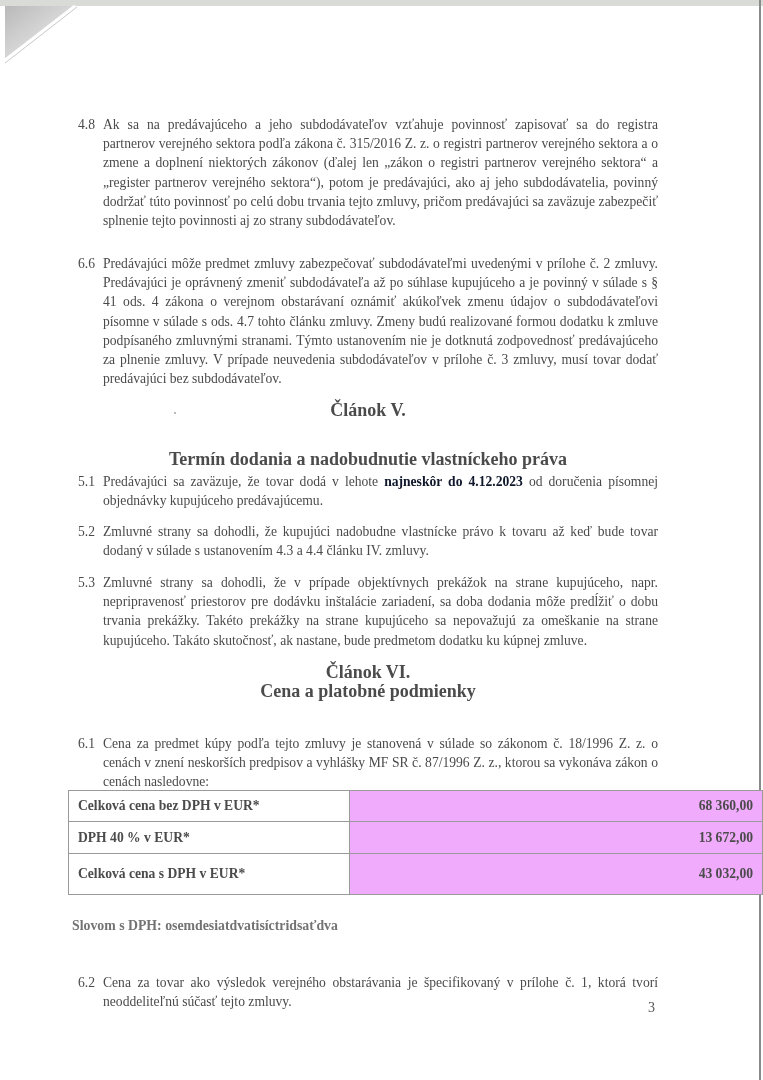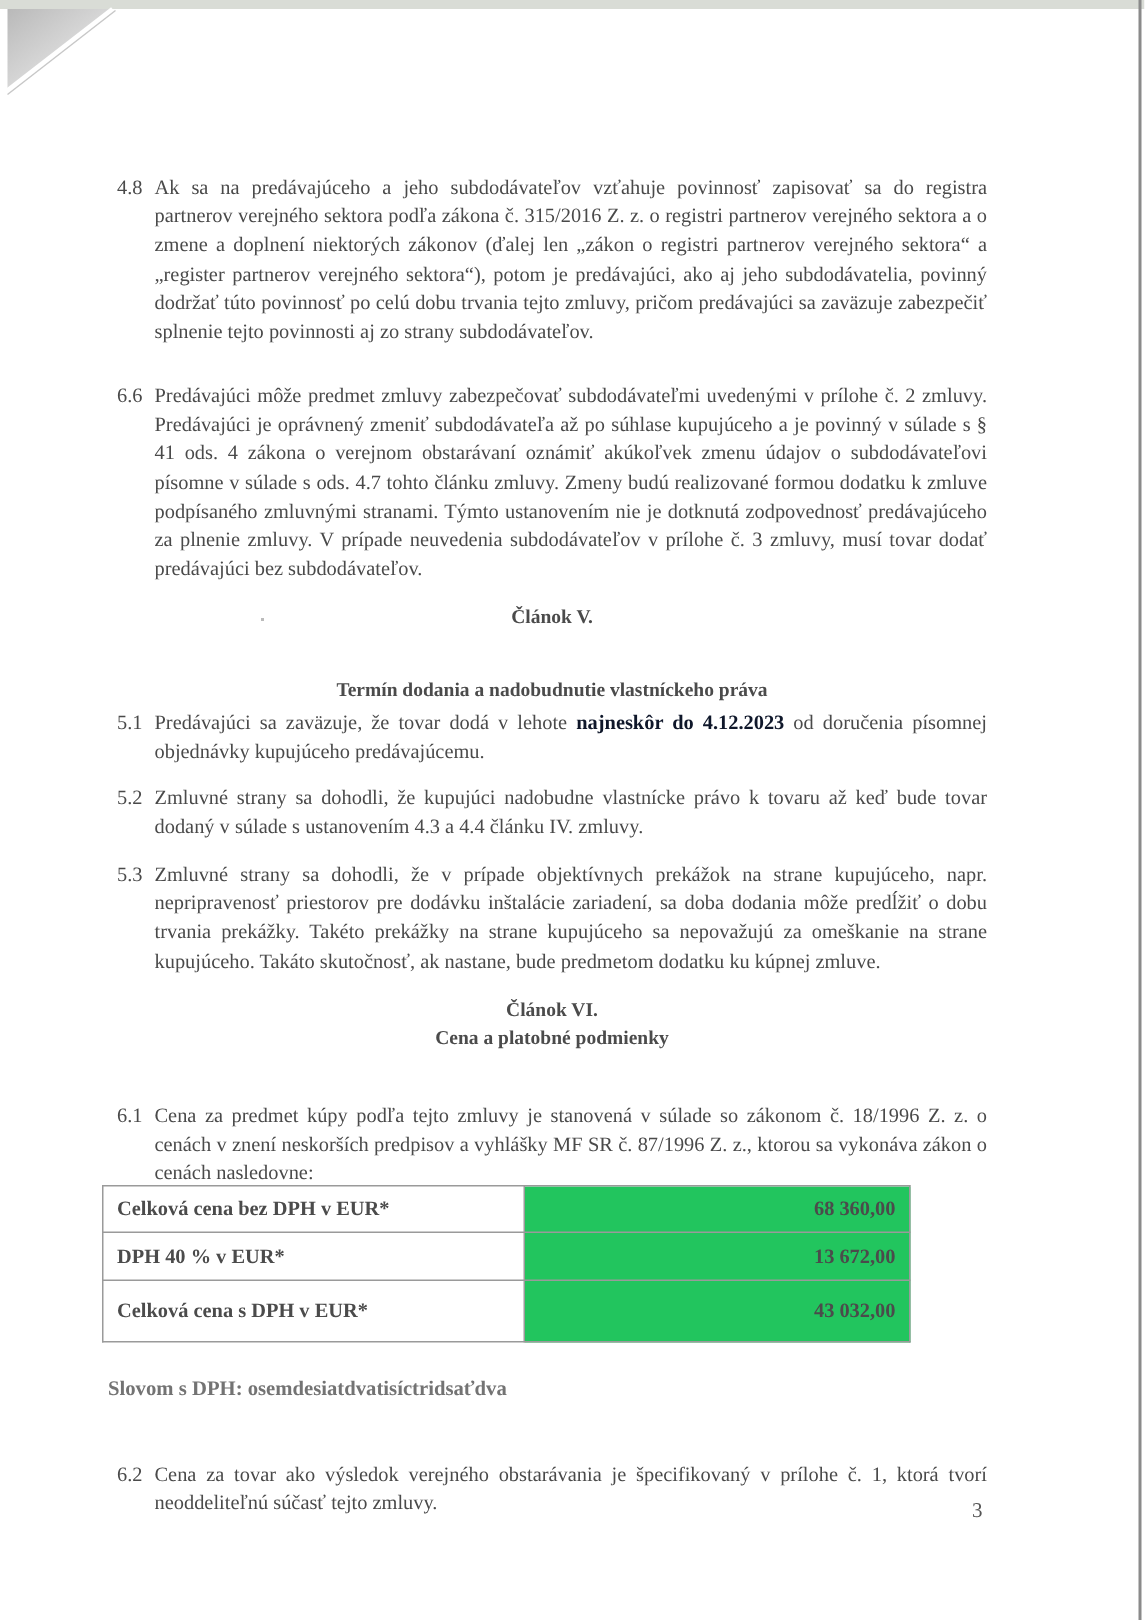--- a/index.html
+++ b/index.html
@@ -13,30 +13,30 @@
   .page-right-edge { position: absolute; right: 2px; top: 0; width: 2px; height: 1080px; background: #8a8a8a; }
   .folded-corner { position: absolute; left: 0; top: 0; width: 80px; height: 65px; }
   .para {
     position: absolute; left: 78px; width: 580px;
     font-size: 13.6px; line-height: 19.2px; text-align: justify; margin-top: 16px;
   }
   .para .num { position: absolute; left: 0; top: 0; }
   .para .body { margin-left: 25px; }
   .heading {
     position: absolute; left: 78px; width: 580px; text-align: center;
-    font-weight: bold; font-size: 13px; line-height: 19px; color: #4b4b4b;
+    font-weight: bold; font-size: 18px; line-height: 19px; color: #4b4b4b;
   }
   .bold { font-weight: bold; color: #0f172a; }
   .price-table {
-    position: absolute; left: 68px; top: 790px; width: 539px;
+    position: absolute; left: 68px; top: 790px; width: 695px;
     border-collapse: collapse; font-size: 13.6px;
   }
   .price-table td { border: 1px solid #9a9a9a; padding: 0 9px; font-weight: bold; color: #4b4b4b; }
   .price-table td.label { width: 262px; }
-  .price-table td.value { text-align: right; background: #22c55e; }
+  .price-table td.value { text-align: right; background: #f0abfc; }
   .price-table tr.r1 td { height: 30px; }
   .price-table tr.r2 td { height: 31px; }
   .price-table tr.r3 td { height: 40px; }
   .words { position: absolute; left: 72px; top: 918px; font-size: 13.8px; font-weight: bold; color: #737373; }
   .page-number { position: absolute; left: 648px; top: 1000px; font-size: 14px; color: #555; }
   .stray-dot { position: absolute; left: 174px; top: 412px; width: 2px; height: 2px; background: #bbb; }
 </style>
 </head>
 <body>
 

